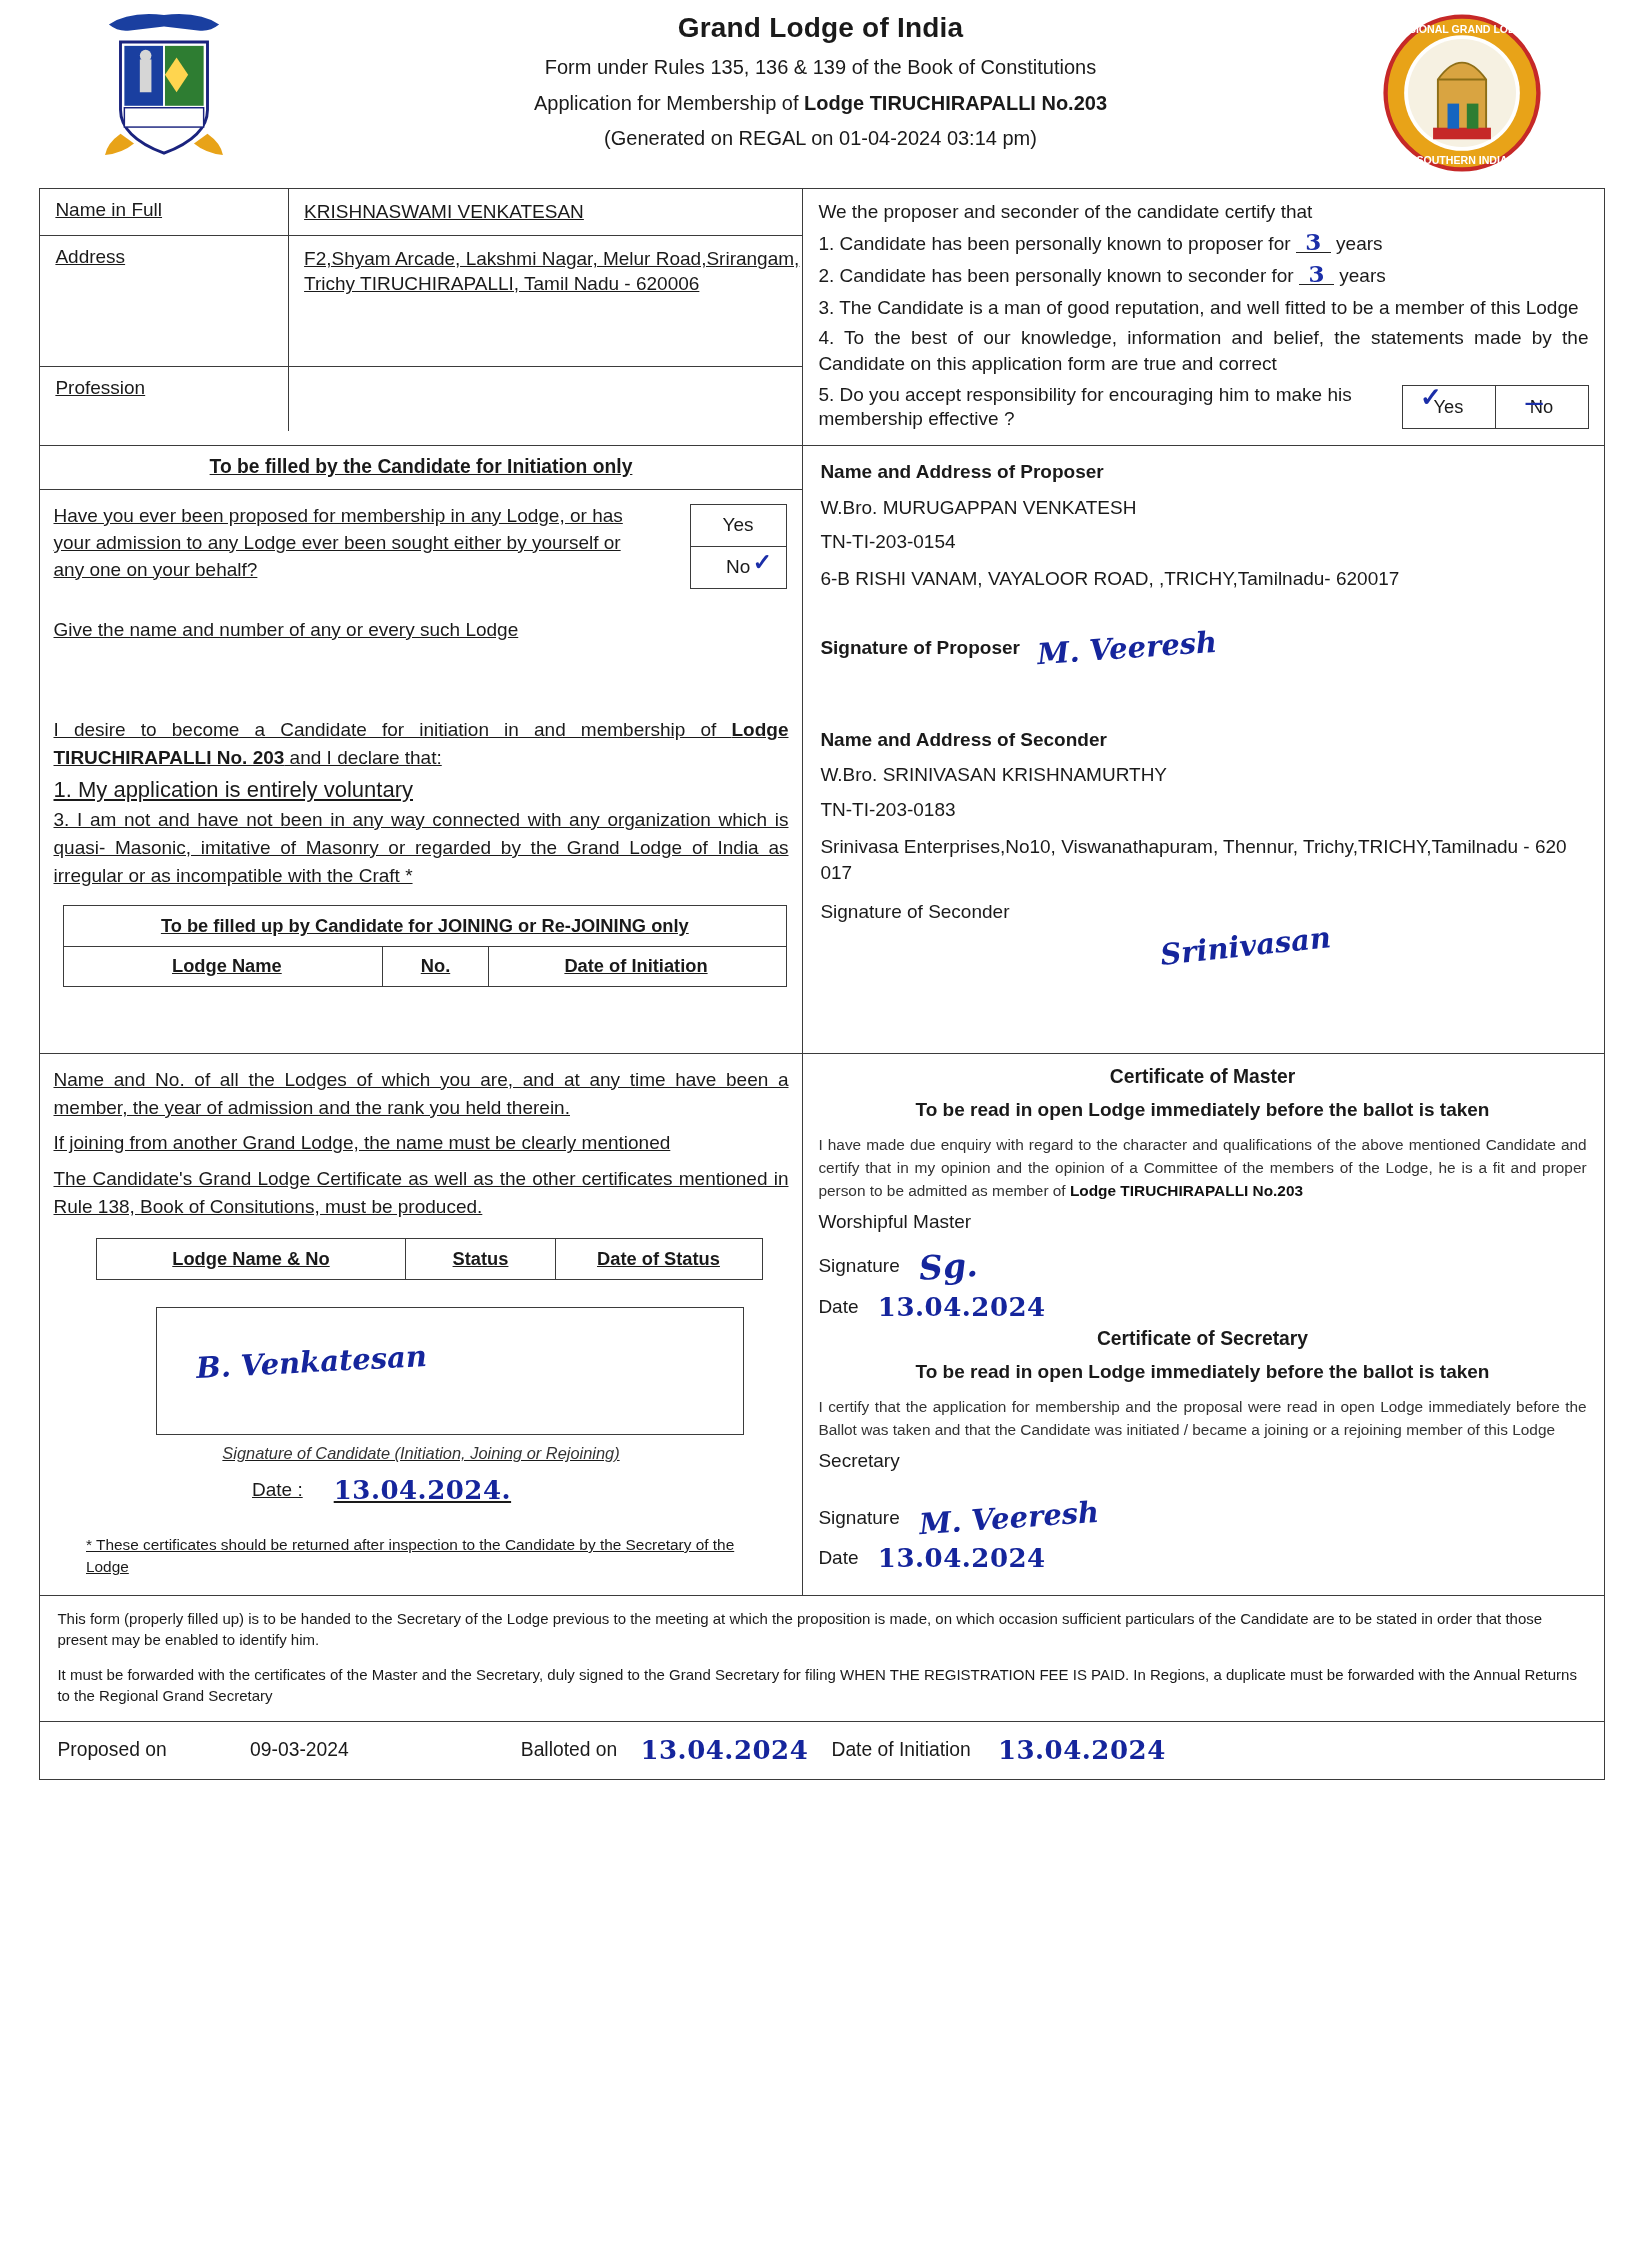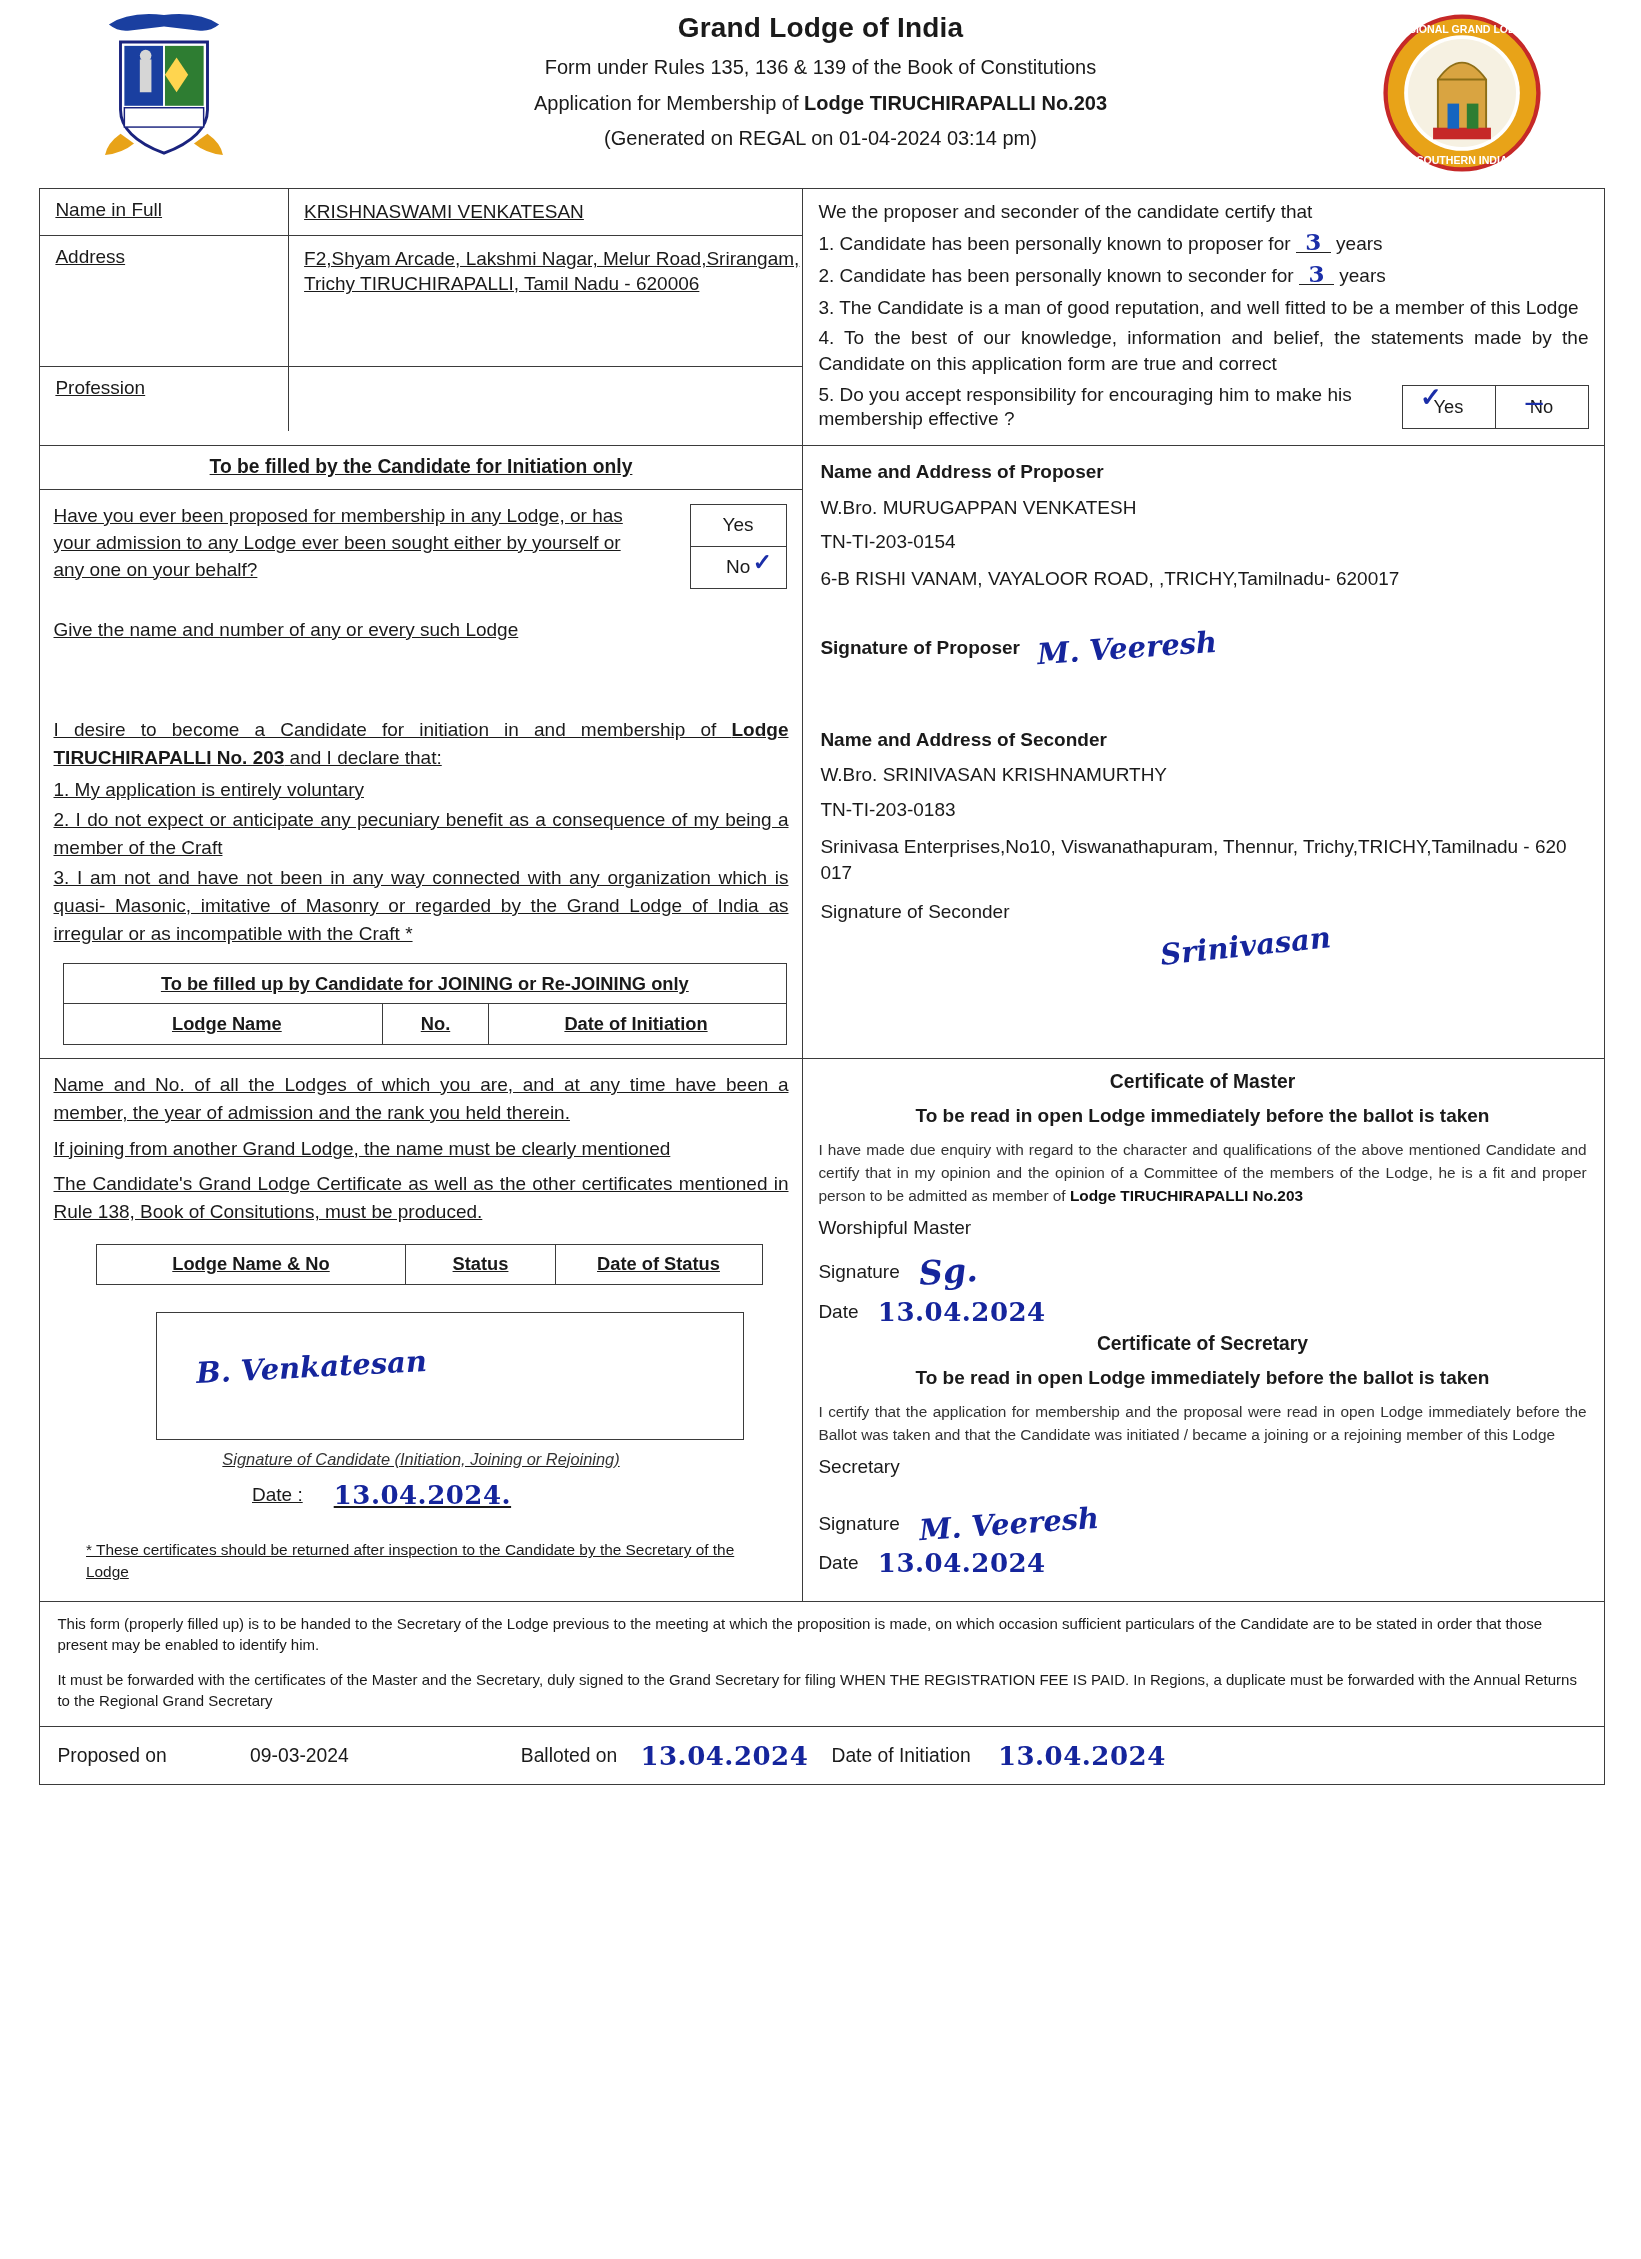--- a/index.html
+++ b/index.html
@@ -319,22 +319,21 @@
               <span class="tickmark" style="right:13.5px;top:1.9px;font-size:23px;">✓</span>
             </div>
           </div>
         </div>
 
         <div style="padding:23px 0 0 13.5px;font-size:19px">Give the name and number of any or every such Lodge</div>
 
         <div style="padding:75px 13.5px 0 13.5px;font-size:19px;line-height:28px;text-align:justify">
           <span>I desire to become a Candidate for initiation in and membership of </span><b>Lodge TIRUCHIRAPALLI No. 203</b><span> and I declare that:</span>
         </div>
-        <div style="padding:3.9px 13.5px 0 13.5px;font-size:19px;line-height:28px">1. My application is entirely voluntary</div>
-        <div style="padding:1.9px 13.5px 0 13.5px;font-size:19px;line-height:28px;text-align:justify">2. I do not expect or anticipate any pecuniary benefit as a consequence of my being a member of the Craft</div>
+        <div style="padding:3.9px 13.5px 0 13.5px;font-size:22px;line-height:28px">1. My application is entirely voluntary</div>
         <div style="padding:1.9px 13.5px 0 13.5px;font-size:19px;line-height:28px;text-align:justify">3. I am not and have not been in any way connected with any organization which is quasi- Masonic, imitative of Masonry or regarded by the Grand Lodge of India as irregular or as incompatible with the Craft *</div>
 
         <div class="subtable" style="margin-top:15.4px;margin-bottom:13.5px">
           <div class="srow bb">
             <div class="scell" style="width:100%">To be filled up by Candidate for JOINING or Re-JOINING only</div>
           </div>
           <div class="srow">
             <div class="scell br" style="width:319px;text-align:center;padding-left:13.5px">Lodge Name</div>
             <div class="scell br" style="width:106px">No.</div>
             <div class="scell" style="width:294px">Date of Initiation</div>

